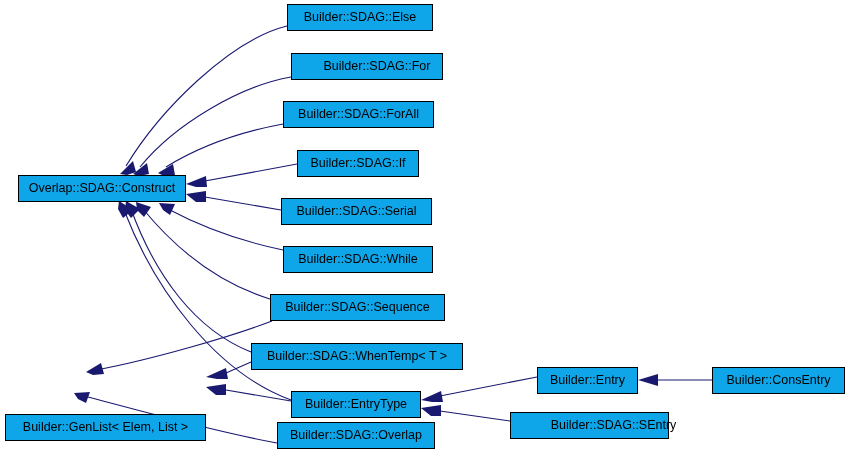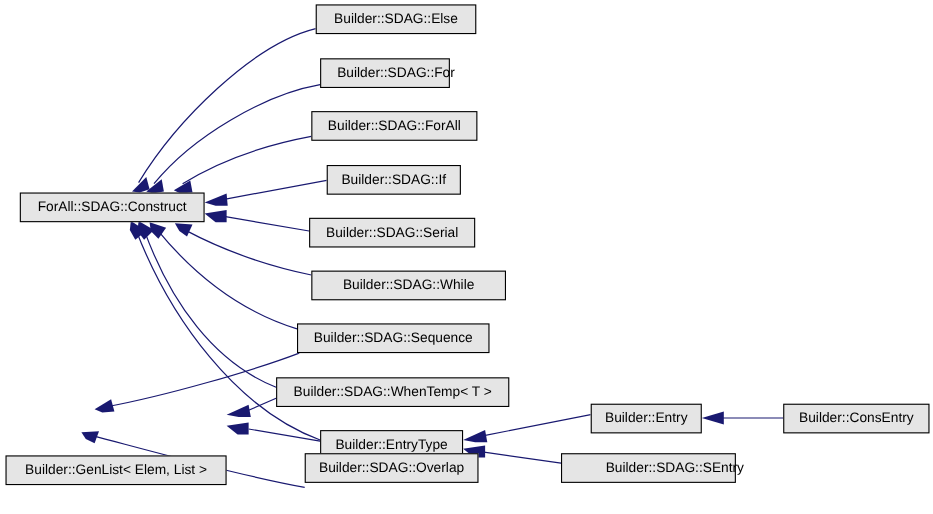--- a/index.html
+++ b/index.html
@@ -23,21 +23,21 @@
     position: absolute;
     left: 0;
     top: 0;
     width: 848px;
     height: 467px;
   }
   .node-box {
     position: absolute;
     box-sizing: border-box;
     border: 1px solid #000000;
-    background: #e5e5e5;
+    background: #0ea5e9;
     display: flex;
     align-items: center;
     justify-content: center;
     cursor: pointer;
   }
   .node-label {
     font-family: "Liberation Sans", sans-serif;
     font-size: 12.5px;
     color: #000000;
     line-height: 1;
@@ -137,64 +137,64 @@
     </g>
 
     <g>
       <path class="edge-line" d="M712,380 L657,380"></path>
       <polygon class="edge-arrow" points="638,380 658,374 658,386 648,383"></polygon>
     </g>
 
   </svg>
 
   <div class="node-box" style="left:18px; top:175px; width:168px; height:27px;">
-    <span class="node-label">ForAll::SDAG::Construct</span>
+    <span class="node-label">Overlap::SDAG::Construct</span>
   </div>
 
   <div class="node-box" style="left:287px; top:4px; width:146px; height:27px;">
     <span class="node-label">Builder::SDAG::Else</span>
   </div>
 
-  <div class="node-box" style="left:291px; top:53px; width:118px; height:27px;padding-left:20px;">
+  <div class="node-box" style="left:291px; top:53px; width:152px; height:27px;padding-left:20px;">
     <span class="node-label">Builder::SDAG::For</span>
   </div>
 
   <div class="node-box" style="left:283px; top:101px; width:151px; height:27px;">
     <span class="node-label">Builder::SDAG::ForAll</span>
   </div>
 
   <div class="node-box" style="left:297px; top:150px; width:122px; height:27px;text-align:right;">
     <span class="node-label">Builder::SDAG::If</span>
   </div>
 
   <div class="node-box" style="left:281px; top:198px; width:151px; height:27px;">
     <span class="node-label">Builder::SDAG::Serial</span>
   </div>
 
-  <div class="node-box" style="left:283px; top:246px; width:177px; height:27px;">
+  <div class="node-box" style="left:283px; top:246px; width:150px; height:27px;">
     <span class="node-label">Builder::SDAG::While</span>
   </div>
 
   <div class="node-box" style="left:270px; top:294px; width:175px; height:27px;">
     <span class="node-label">Builder::SDAG::Sequence</span>
   </div>
 
   <div class="node-box" style="left:251px; top:343px; width:212px; height:27px;">
     <span class="node-label">Builder::SDAG::WhenTemp&lt; T &gt;</span>
   </div>
 
   <div class="node-box" style="left:5px; top:367px; width:201px; height:27px;margin-top:47px;">
     <span class="node-label">Builder::GenList&lt; Elem, List &gt;</span>
   </div>
 
   <div class="node-box" style="left:291px; top:391px; width:130px; height:27px;">
     <span class="node-label">Builder::EntryType</span>
   </div>
 
-  <div class="node-box" style="left:277px; top:412px; width:158px; height:27px;">
+  <div class="node-box" style="left:277px; top:422px; width:158px; height:27px;">
     <span class="node-label">Builder::SDAG::Overlap</span>
   </div>
 
   <div class="node-box" style="left:537px; top:367px; width:101px; height:27px;">
     <span class="node-label">Builder::Entry</span>
   </div>
 
   <div class="node-box" style="left:510px; top:412px; width:159px; height:27px;padding-left:48px;">
     <span class="node-label">Builder::SDAG::SEntry</span>
   </div>

